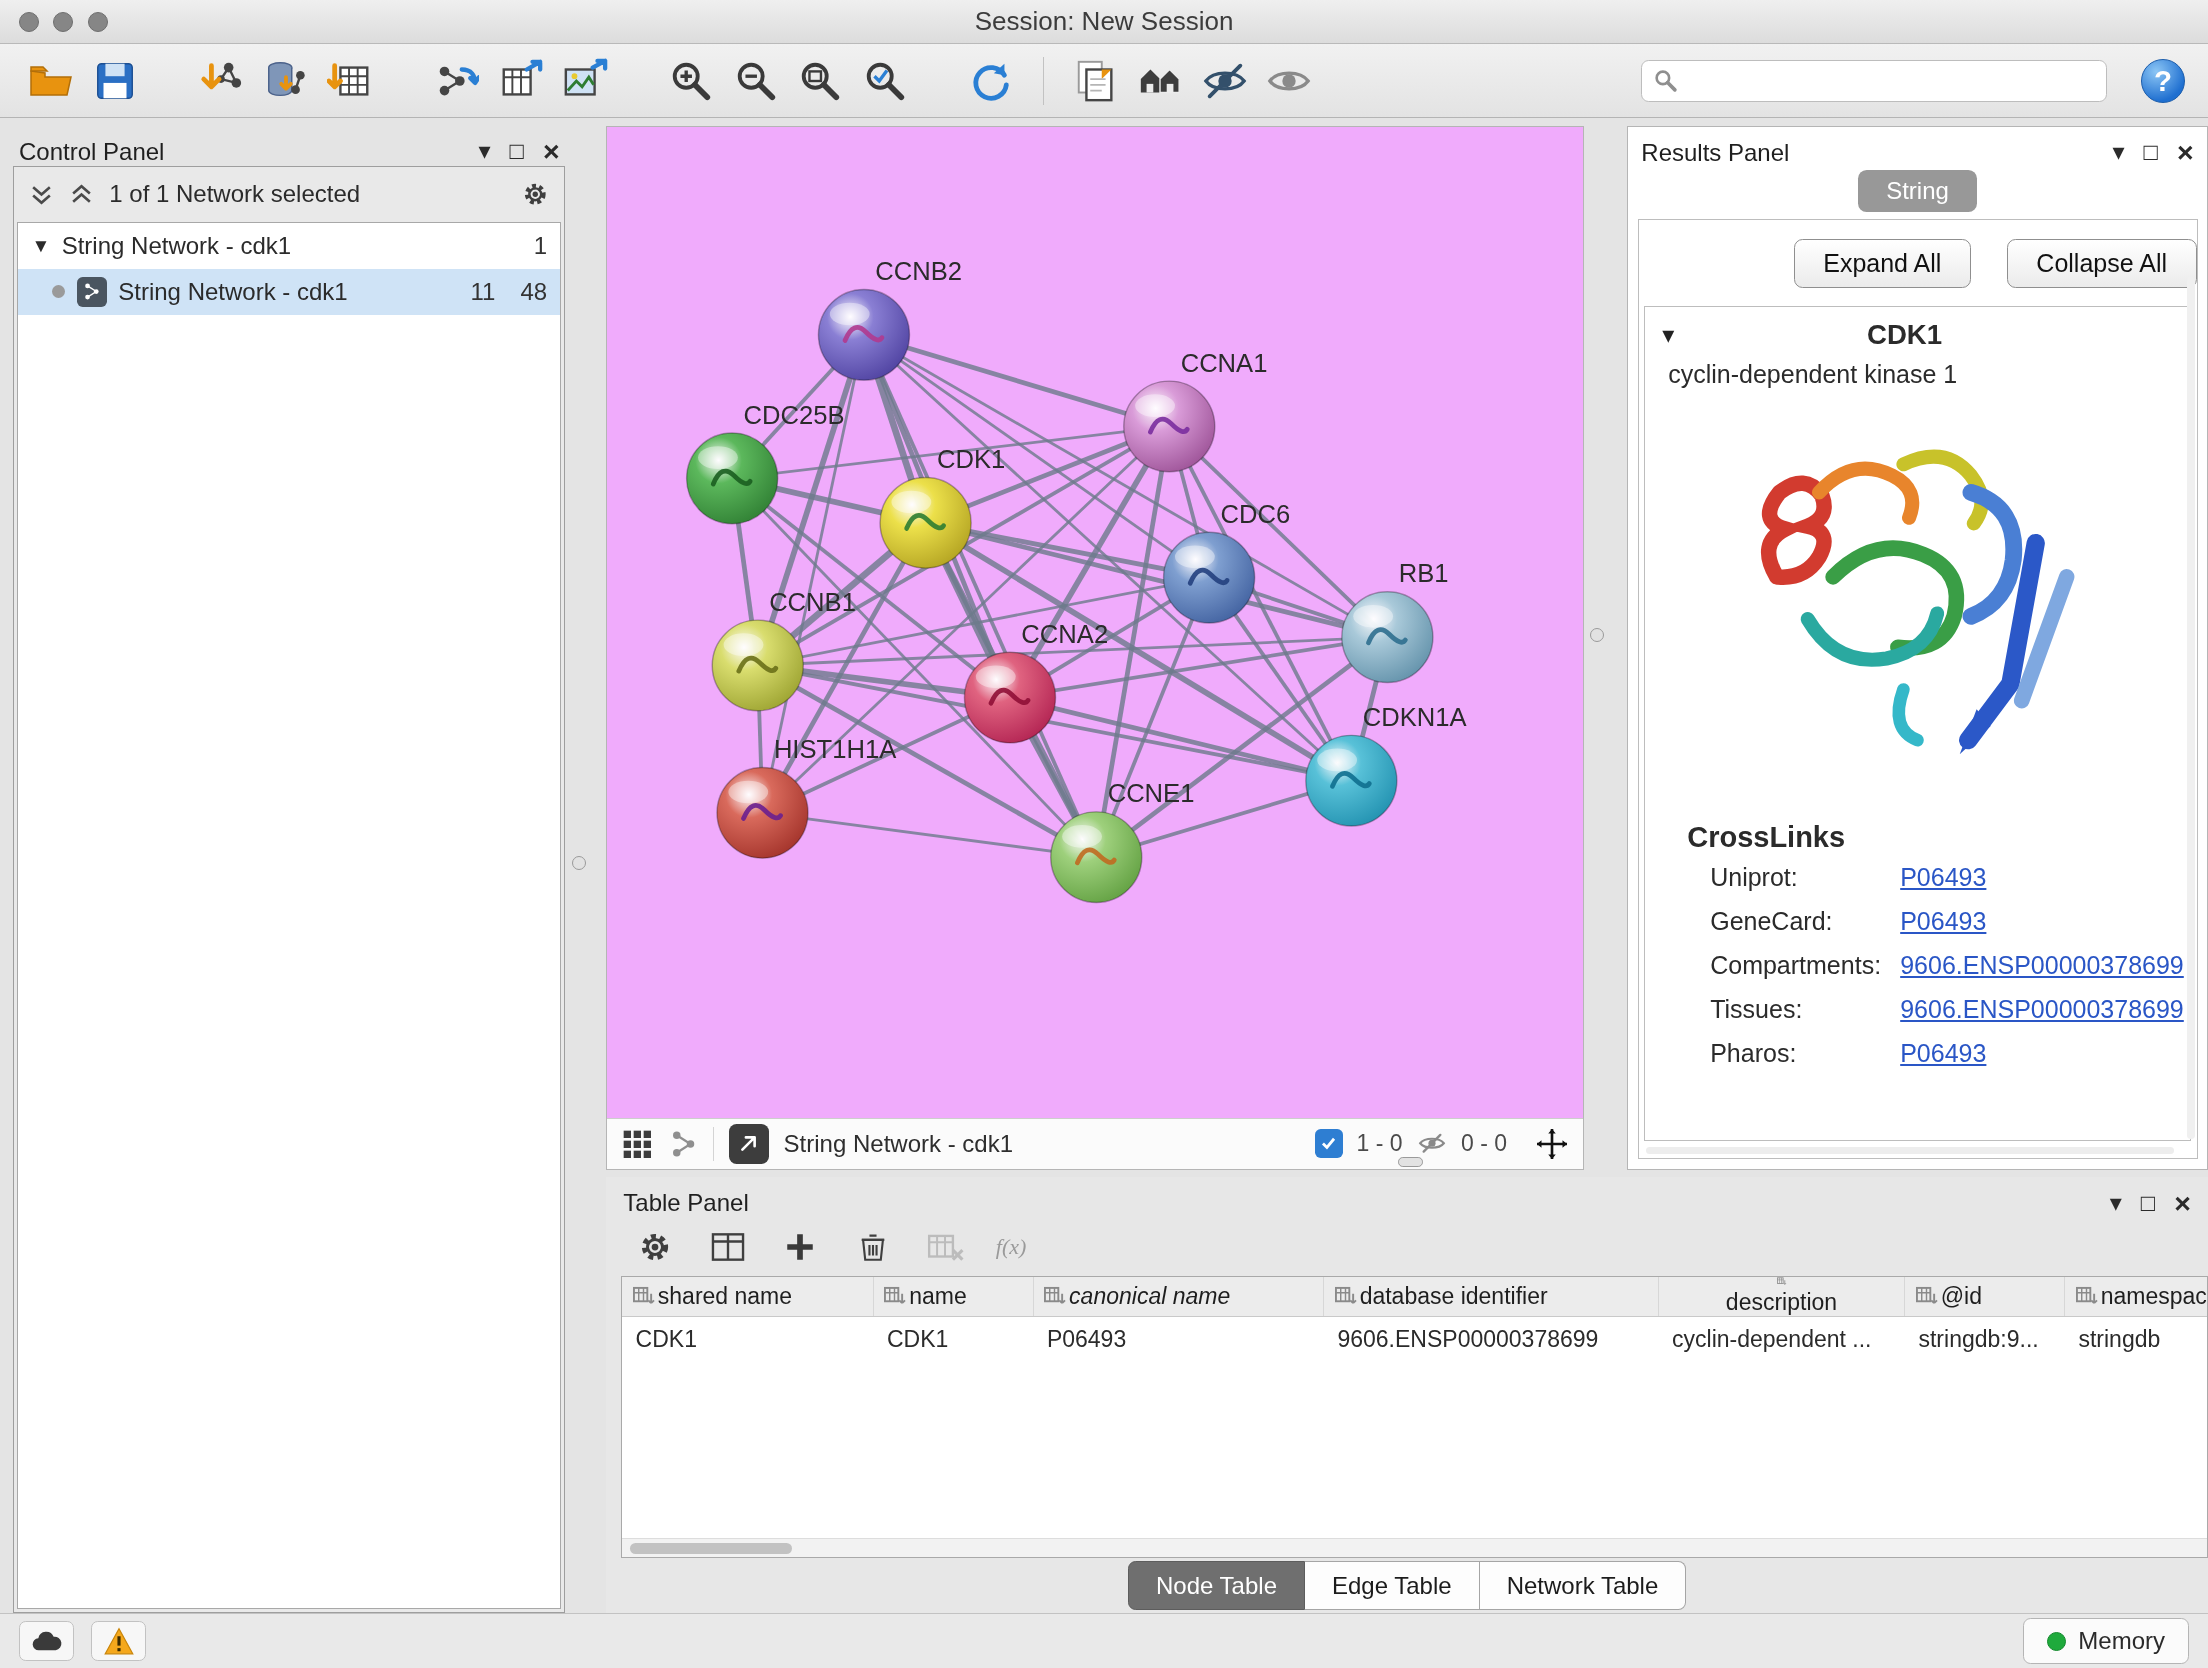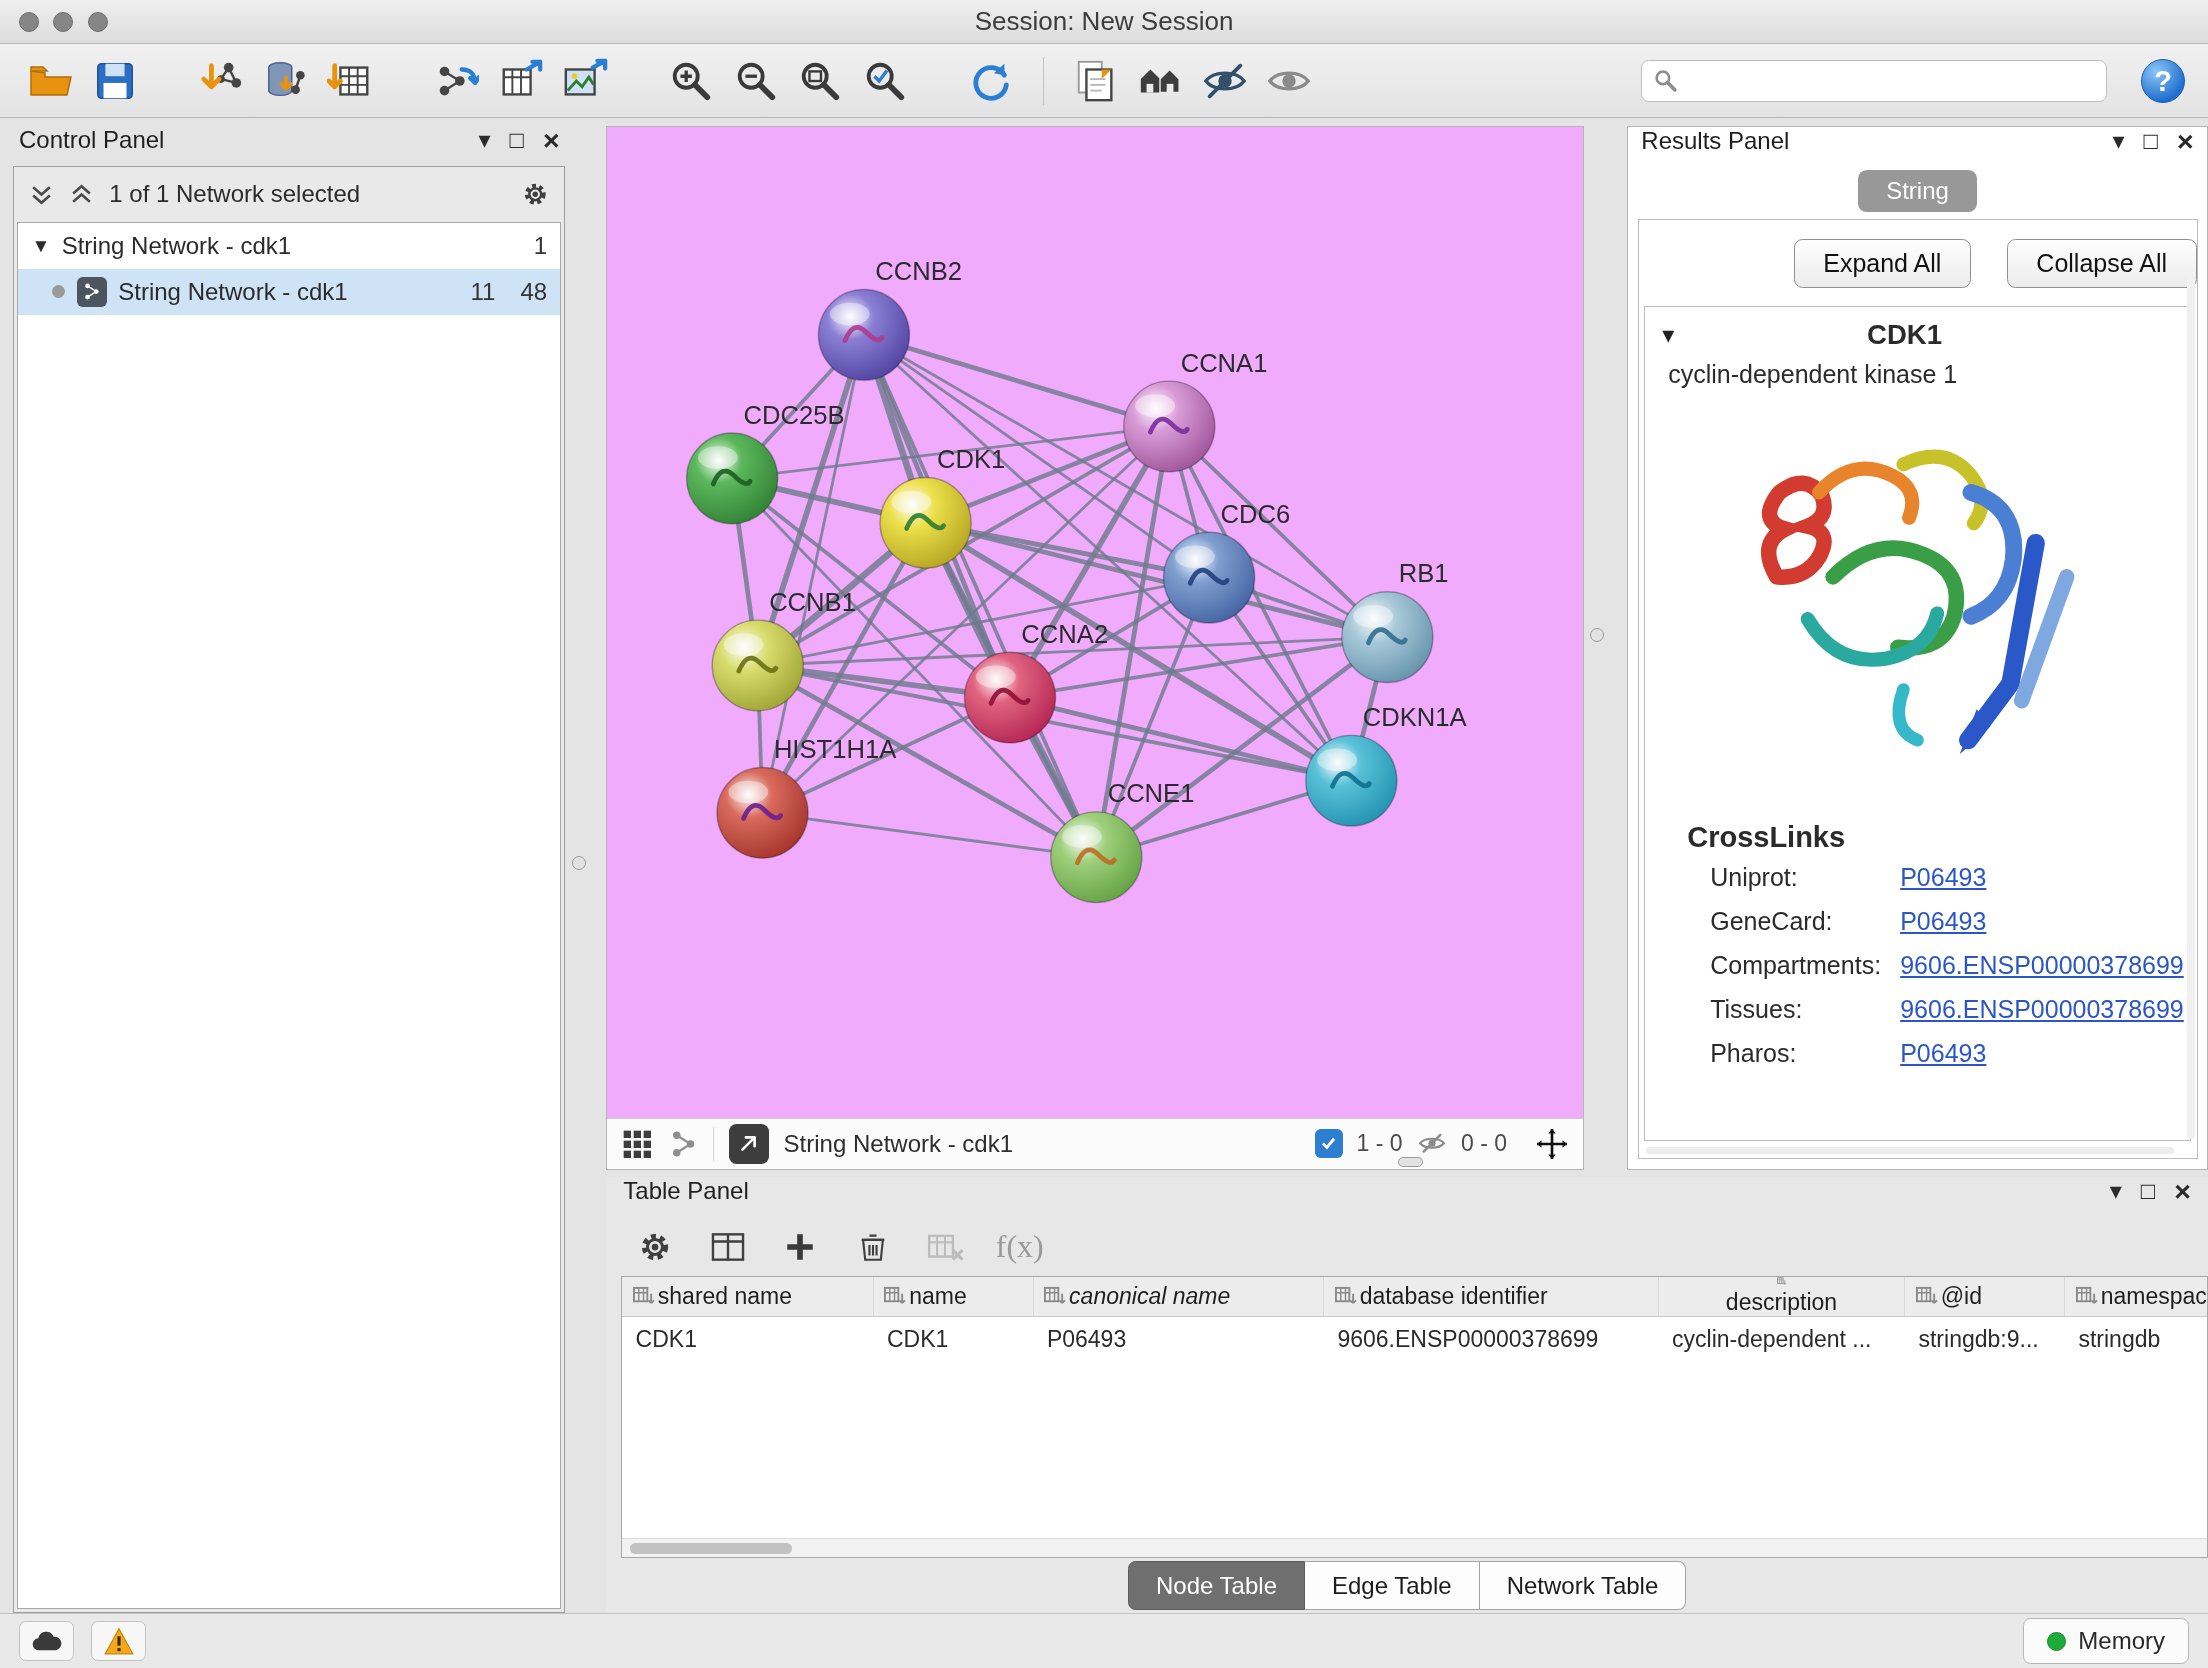--- a/index.html
+++ b/index.html
@@ -21,21 +21,21 @@
   .tsep{width:1px;height:48px;background:#c2c2c2;margin:0 15px;flex:none}
   .searchbox{margin-left:auto;width:466px;height:42px;background:#fff;border:1px solid #bdbdbd;border-radius:7.6px;
     display:flex;align-items:center;padding:0 11.4px;gap:9.5px}
   .searchbox input{border:none;outline:none;flex:1;font-size:23px;font-family:"Liberation Sans",sans-serif;background:transparent}
   .helpbtn{margin-left:25px;width:44px;height:44px;border-radius:50%;flex:none;
     background:radial-gradient(circle at 34% 28%,#8cc6f5,#1f6fd0 72%);color:#fff;font-size:29.5px;font-weight:bold;
     display:flex;align-items:center;justify-content:center;border:1px solid #1a5cab}
 
   
   .main{display:flex;height:1495px;padding-left:13.3px;gap:41px;background:#e4e4e4}
-  .panel-head{height:40px;display:flex;align-items:flex-start;font-size:24px;color:#1f1f1f;padding:0 5.7px}
+  .panel-head{height:40px;display:flex;align-items:flex-end;font-size:24px;color:#1f1f1f;padding:0 5.7px}
   .win-ctl{margin-left:auto;display:flex;gap:19px;align-items:center;color:#2b2b2b}
   .win-ctl .g{font-size:24px;line-height:1;cursor:default}
   .win-ctl .x{font-weight:bold;font-size:28.5px}
 
   
   .cpanel{width:552px;display:flex;flex-direction:column;padding-top:7.6px}
   .tabs{display:flex;gap:2.9px;padding:1.9px 1.9px 0}
   .tab{padding:6.7px 23px;font-size:24px;border:1px solid #a3a3a3;border-bottom:none;border-radius:8.6px 8.6px 0 0;
     background:linear-gradient(#f4f4f4,#dedede);color:#1f1f1f}
   .tab.sel{background:linear-gradient(#cdcdcd,#bcbcbc)}
@@ -83,21 +83,21 @@
   .xl-grid{display:grid;grid-template-columns:190px auto;row-gap:15px;padding:0 0 19px 65px;font-size:25px;justify-content:start;column-gap:0}
   .xl-grid a{color:#2a56c6;text-decoration:underline}
   .vscroll{position:absolute;right:1.9px;top:57px;bottom:19px;width:7.6px;background:#f0f0f0;border-radius:3.8px}
   .hscroll-r{position:absolute;left:7.6px;right:23px;bottom:3.8px;height:7.6px;background:#ededed;border-radius:3.8px}
 
   
   .tpanel{height:438px;margin-top:7.6px;display:flex;flex-direction:column;background:#e7e7e7;min-width:0}
   .tpanel .panel-head{padding:0 17px}
   .tptools{height:59px;display:flex;align-items:center;gap:28.5px;padding:0 27px}
   .ticon{width:44px;height:44px;display:flex;align-items:center;justify-content:center}
-  .fx{font-family:"Liberation Serif",serif;color:#9a9a9a;font-size:32px}
+  .fx{font-family:"Liberation Serif",serif;font-style:italic;color:#9a9a9a;font-size:22px}
   .ttable{flex:1;margin:0 0 0 15px;background:#fff;border:1px solid #a9a9a9;display:flex;flex-direction:column;overflow:hidden;min-width:0}
   .thead{display:flex;background:#ececec;border-bottom:1px solid #c9c9c9;height:40px;font-size:23px;color:#1e1e1e;width:103%}
   .th{display:flex;align-items:center;gap:3px;padding:0 9.5px;border-right:1px solid #d7d7d7;overflow:hidden;white-space:nowrap;flex:none}
   .trr{display:flex;height:44px;font-size:23px;width:103%}
   .td{padding:0 13.3px;display:flex;align-items:center;overflow:hidden;white-space:nowrap;flex:none}
   .tbody-space{flex:1}
   .tscroll{height:19px;background:#f2f2f2;border-top:1px solid #ddd;position:relative}
   .tscroll .thumb{position:absolute;left:7.6px;top:3.8px;width:162px;height:11.4px;border-radius:5.7px;background:#c2c2c2}
   .btabs{height:55px;display:flex;justify-content:center;align-items:center}
   .btab{font-size:24px;padding:9.5px 27px;border:1px solid #a5a5a5;background:#fdfdfd;color:#1c1c1c;border-left-width:0}

